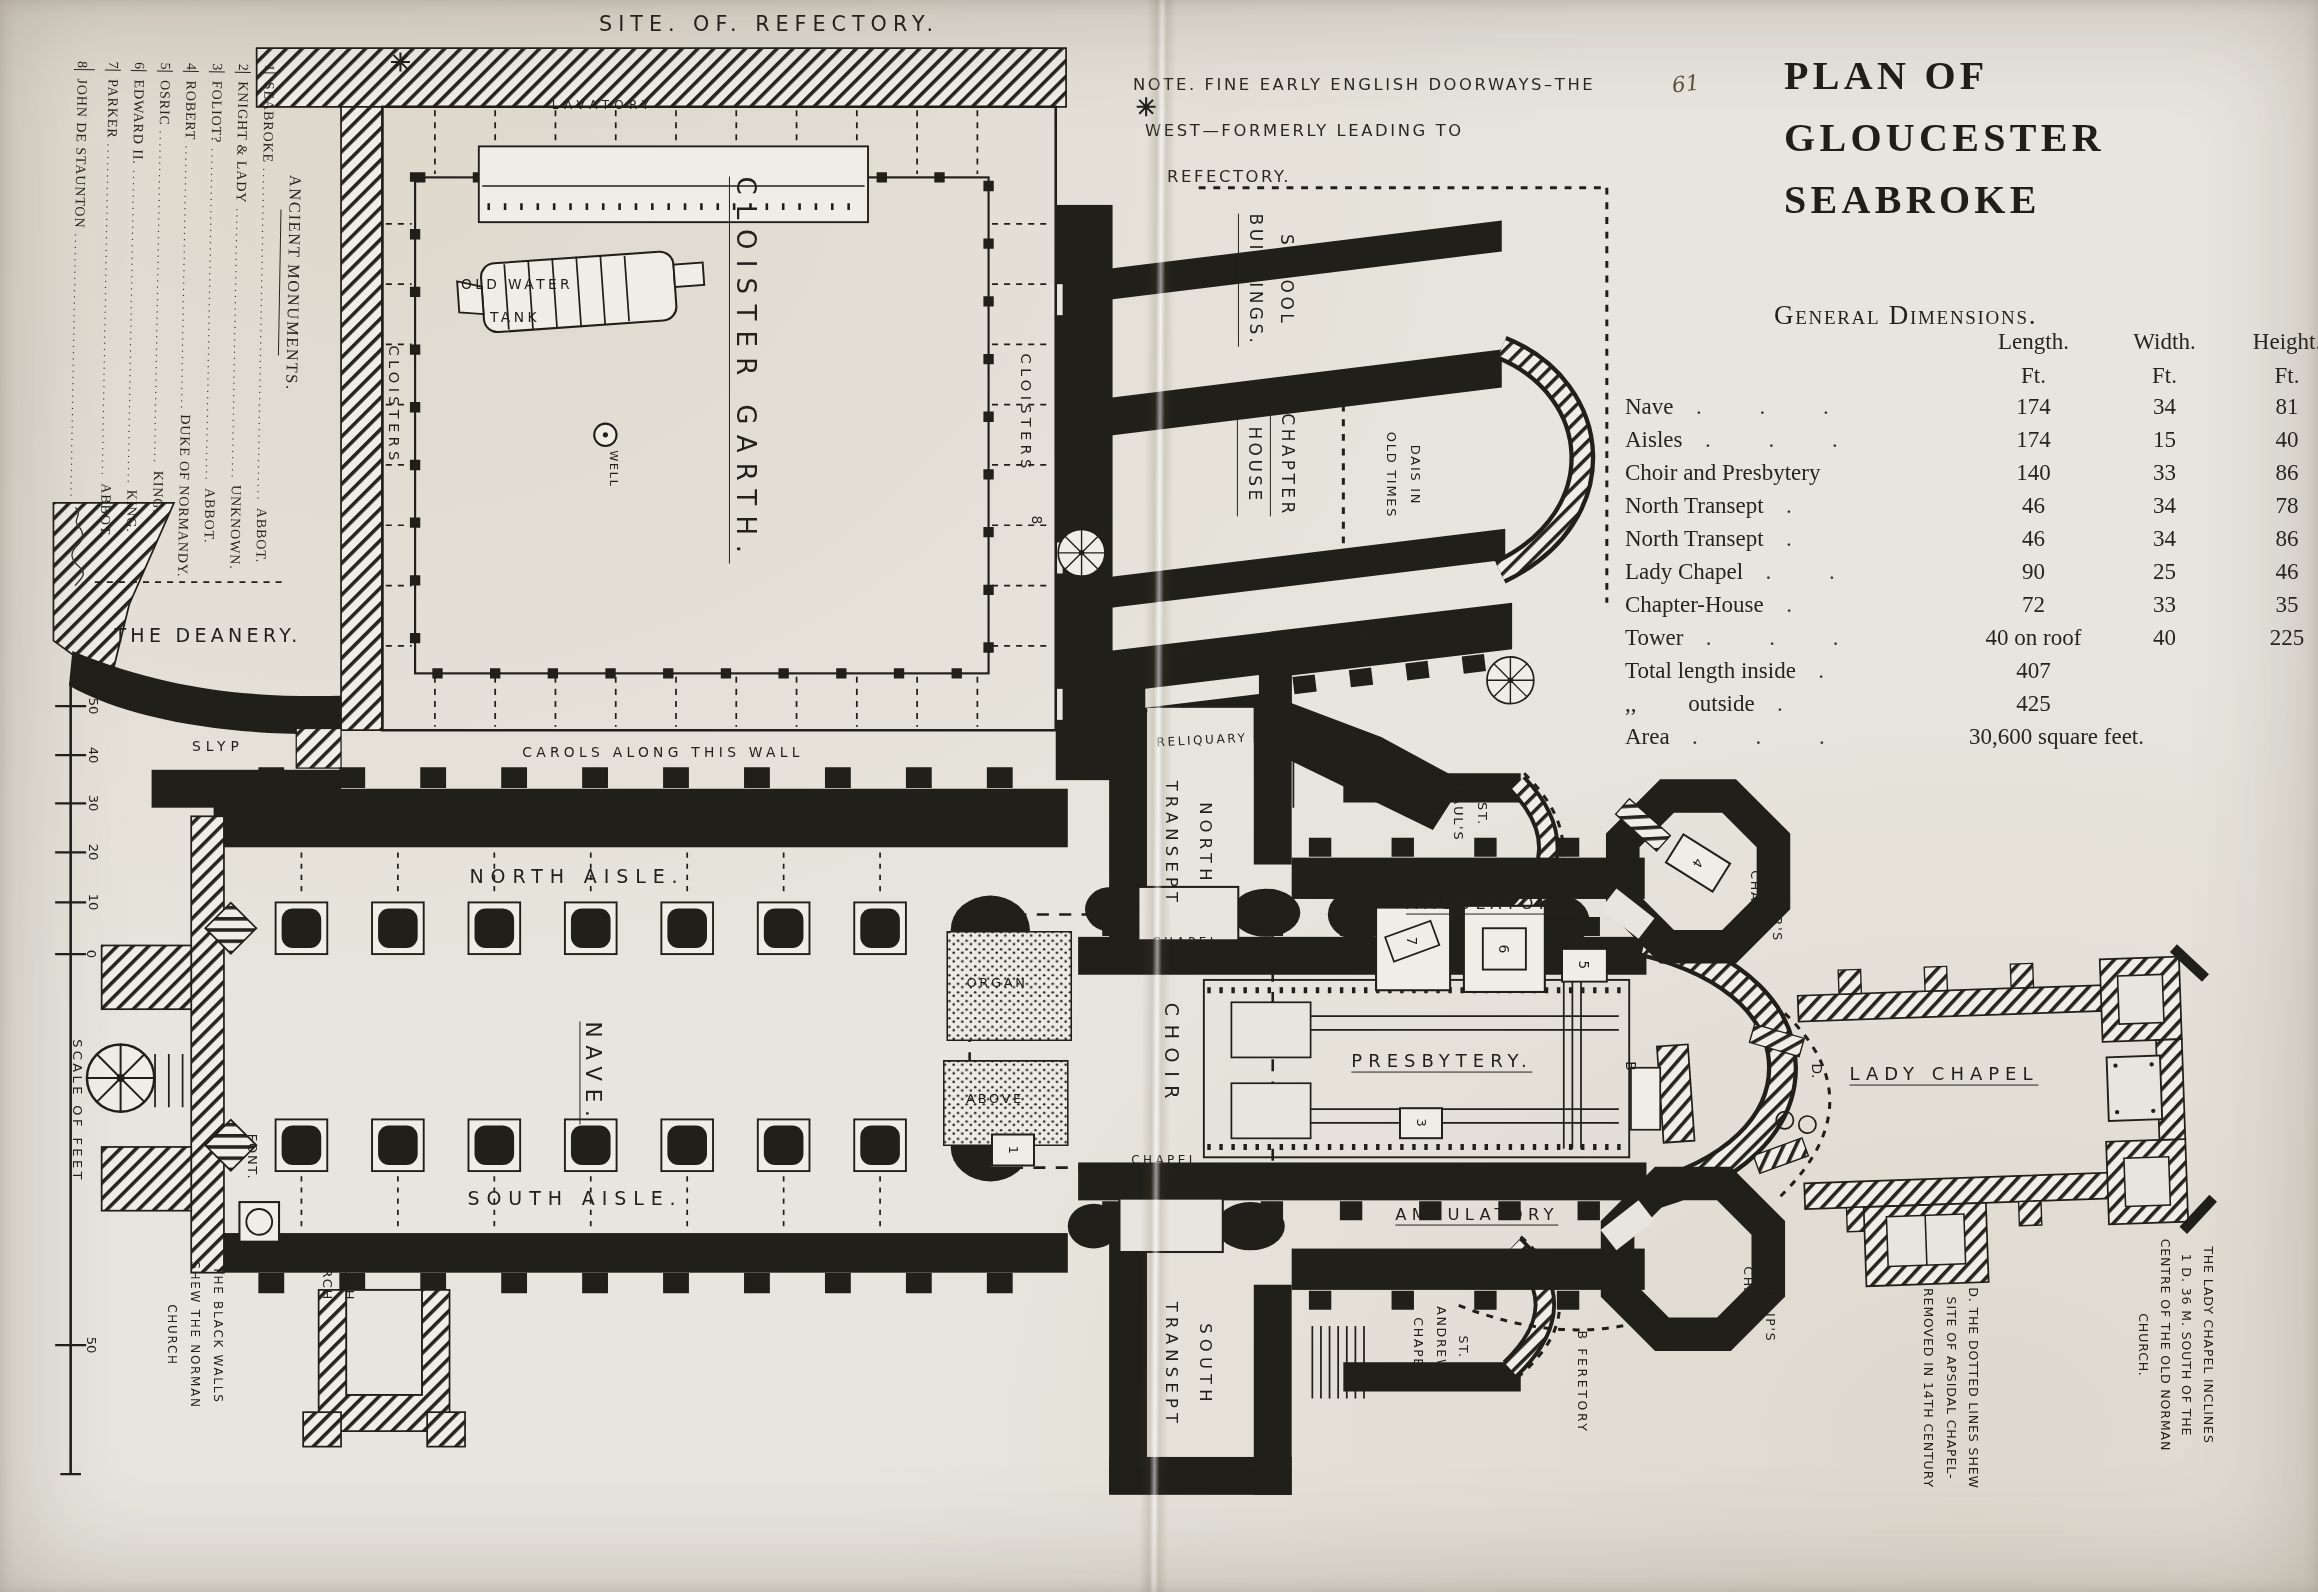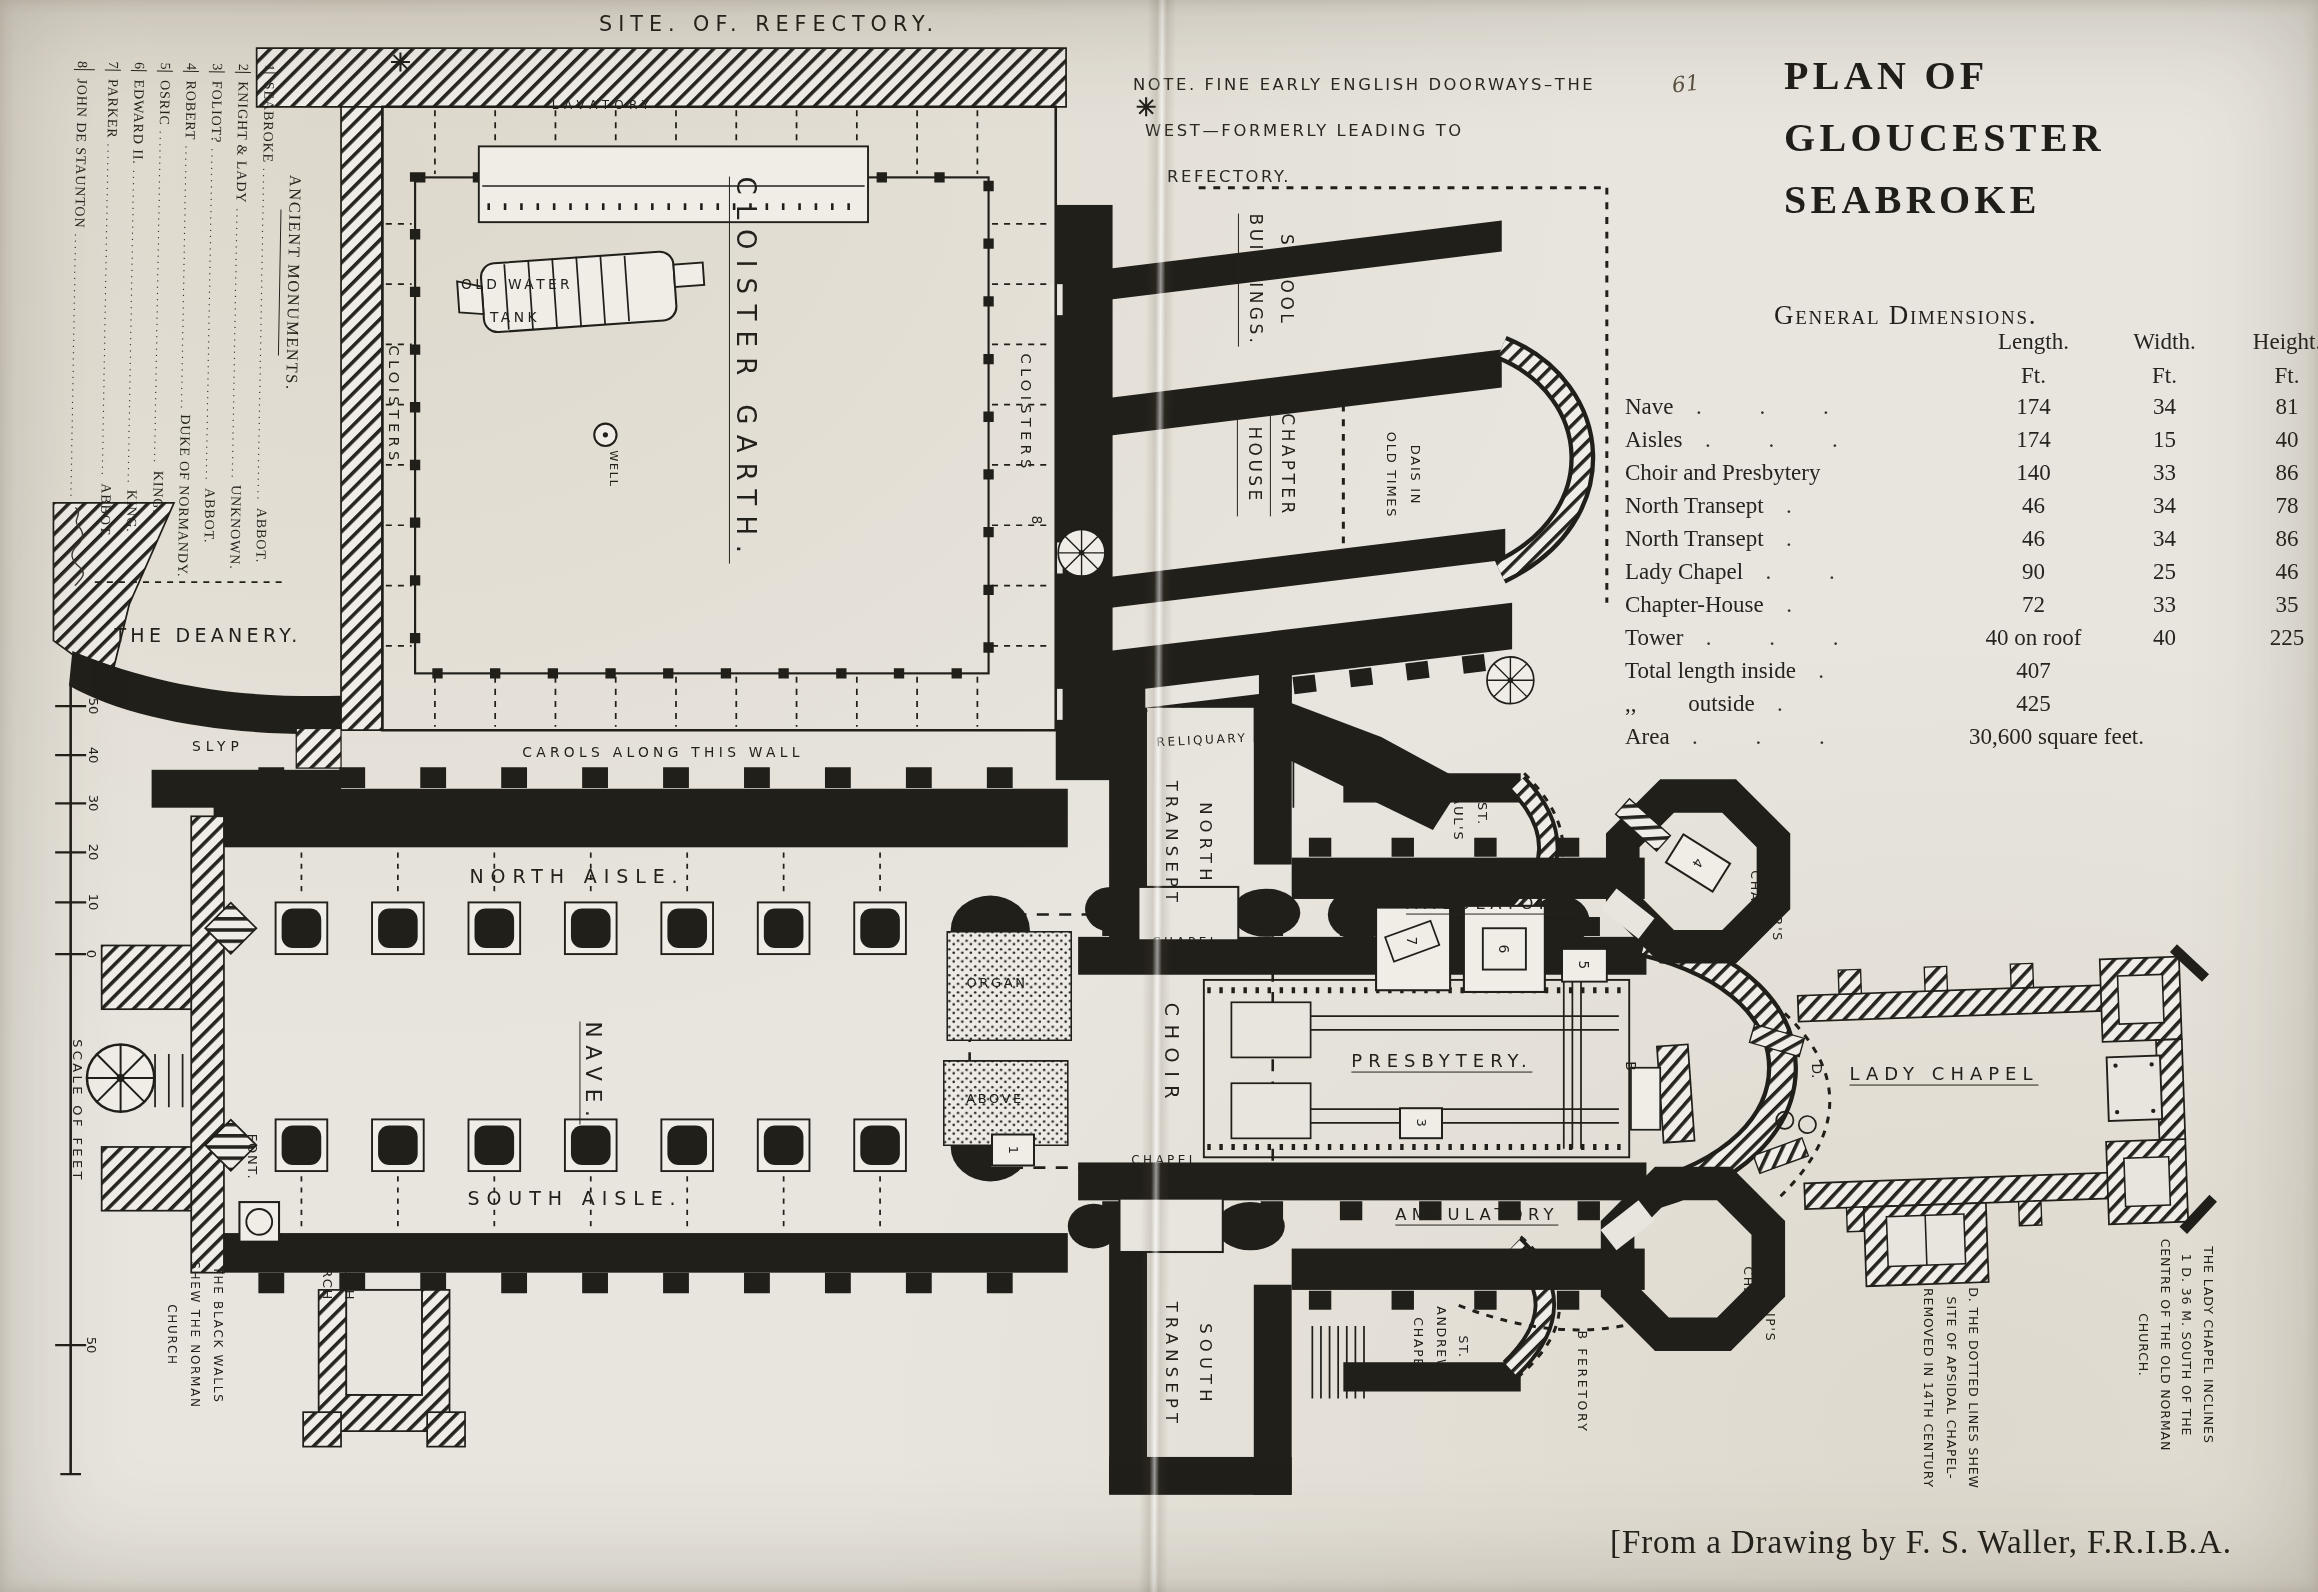--- a/index.html
+++ b/index.html
@@ -387,21 +387,20 @@
         <span class="c"></span>
       </div>
 </div>
 
 <div class="noteblk">
   <div>NOTE. FINE EARLY ENGLISH DOORWAYS–THE</div>
   <div class="l2">WEST—FORMERLY LEADING TO</div>
   <div class="l3">REFECTORY.</div>
 </div>
 <div class="pgnum">61</div>
-<div class="attr">[From a Drawing by F. S. Waller, F.R.I.B.A.</div>
 
 <div class="legend">
   <div class="mhead">ANCIENT MONUMENTS.</div>
   <div class="mrule"></div>
   <div class="mrow">
         <span class="mnum">1</span>
         <span class="mbody">
           <span>SEABROKE</span>
           <span class="mleader">......................................................</span>
           <span>ABBOT.</span>

